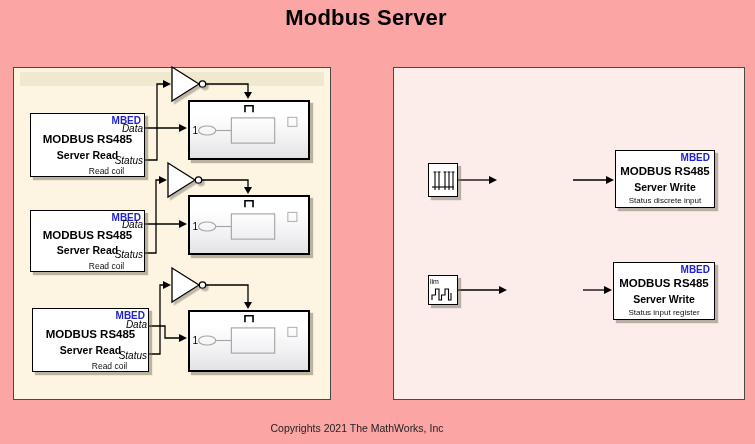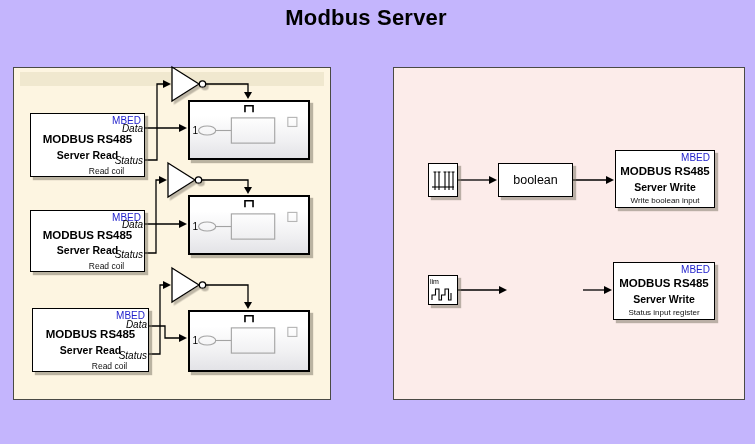--- a/index.html
+++ b/index.html
@@ -1,38 +1,38 @@
 <!DOCTYPE html>
 <html style="--left-panel-bg: #fdf5e1; --left-panel-band: #f0e8cf; --right-panel-bg: #fcecea; --panel-border: #4a4a45; --mbed-blue: #2222cc; --block-bg: #ffffff; --wire: #000000;"><head>
 <meta charset="utf-8">
 <style>
   :root{
     --left-panel-bg:#fdf5e1; --left-panel-band:#f0e8cf; --right-panel-bg:#fcecea;
     --panel-border:#4a4a45; --mbed-blue:#2222cc; --block-bg:#ffffff; --wire:#000000;
   }
   html,body{margin:0;padding:0;background:#fff;}
-  .canvas{position:relative;width:755px;height:444px;background:#c4b5fd;overflow:hidden;
+  .canvas{position:relative;width:755px;height:444px;background:#fca5a5;overflow:hidden;
           font-family:"Liberation Sans",sans-serif;color:#000;}
   .title{position:absolute;left:0;top:5px;width:732px;text-align:center;
          font-size:22px;font-weight:bold;letter-spacing:0.2px;}
   .footer{position:absolute;left:357px;top:422px;transform:translateX(-50%);
           font-size:10.5px;color:#222;white-space:nowrap;}
   .panel{position:absolute;border:1.5px solid var(--panel-border);box-sizing:border-box;}
   .panel.left{left:13px;top:67px;width:318px;height:333px;background:var(--left-panel-bg);}
   .panel.right{left:393px;top:67px;width:352px;height:333px;background:var(--right-panel-bg);}
   .band{position:absolute;left:6px;right:6px;top:4px;height:14px;background:var(--left-panel-band);}
   .wires{position:absolute;left:0;top:0;z-index:2;}
   .wires path.w{stroke:var(--wire);stroke-width:1.3;fill:none;}
   .wires .ah{fill:var(--wire);stroke:none;}
   .wires .tri{fill:#fff;stroke:#000;stroke-width:1.3;}
   .blk{position:absolute;z-index:3;background:var(--block-bg);border:1px solid #000;
        box-sizing:border-box;box-shadow:3px 3px 1px rgba(120,113,98,0.5);}
   .subsys{border:2.5px solid #000;
           background:linear-gradient(180deg,#ffffff 25%,#f0f0f2 70%,#e3e3e7 100%);}
-  .badge{position:absolute;top:1px;right:3px;font-size:10px;font-weight:normal;color:var(--mbed-blue);}
+  .badge{position:absolute;top:1px;right:3px;font-size:10px;font-weight:bold;color:var(--mbed-blue);}
   .plabel{position:absolute;right:1px;font-size:10px;color:#000;line-height:11px;font-style:italic;}
   .t1{position:absolute;top:19px;left:0;right:0;text-align:center;font-size:11.5px;font-weight:bold;}
   .t2{position:absolute;top:35px;left:0;right:0;text-align:center;font-size:10.5px;font-weight:bold;}
   .t3{position:absolute;top:52px;left:0;right:0;text-align:center;font-size:8.5px;color:#111;padding-left:38px;}
   .wt{position:absolute;top:14px;left:0;right:0;text-align:center;font-size:11.5px;font-weight:bold;}
   .ws{position:absolute;top:30px;left:0;right:0;text-align:center;font-size:10.5px;font-weight:bold;}
   .wc{position:absolute;top:45px;left:0;right:0;text-align:center;font-size:8px;color:#111;}
   .conv{display:flex;align-items:center;justify-content:center;font-size:12.5px;}
   .subin{width:100%;height:100%;display:block;}
   .subin .gray{stroke:#a3a3a3;fill:none;stroke-width:1.1;}
@@ -193,40 +193,38 @@
   </div>
 
   <div class="blk" style="left:428px;top:163px;width:30px;height:34px">
     <svg class="icon" viewBox="0 0 28 32">
       <path d="M3,23 H25"></path>
       <path d="M6,8 V26 M10,8 V26 M16,8 V26 M20,8 V26 M24,8 V26"></path>
       <path d="M4.5,8 H7.5 M8.5,8 H11.5 M14.5,8 H17.5 M18.5,8 H21.5 M22.5,8 H25.5"></path>
     </svg>
   </div>
 
-  <div class="blk conv" style="left:498px;top:163px;width:75px;height:34px">
-    <span>boolean</span>
-  </div>
 
   <div class="blk" style="left:615px;top:150px;width:100px;height:58px">
     <span class="badge" style="right:4px">MBED</span>
     <div class="wt">MODBUS RS485</div>
     <div class="ws">Server Write</div>
-    <div class="wc">Write boolean input</div>
+    <div class="wc">Status discrete input</div>
   </div>
 
   <div class="blk" style="left:428px;top:275px;width:30px;height:30px">
     <svg class="icon" viewBox="0 0 28 28">
       <text class="lim" x="1" y="7.5">lim</text>
       <path d="M3,24 V19 H6.5 V13 H10 V24 H12.5 V19 H16 V13 H19.5 V24 H22 V17"></path>
     </svg>
   </div>
 
 
   <div class="blk" style="left:613px;top:262px;width:102px;height:58px">
     <span class="badge" style="right:4px">MBED</span>
     <div class="wt">MODBUS RS485</div>
     <div class="ws">Server Write</div>
     <div class="wc">Status input register</div>
   </div>
 
+  <div class="footer">Copyrights 2021 The MathWorks, Inc</div>
 
 </div>
 
 </body></html>

